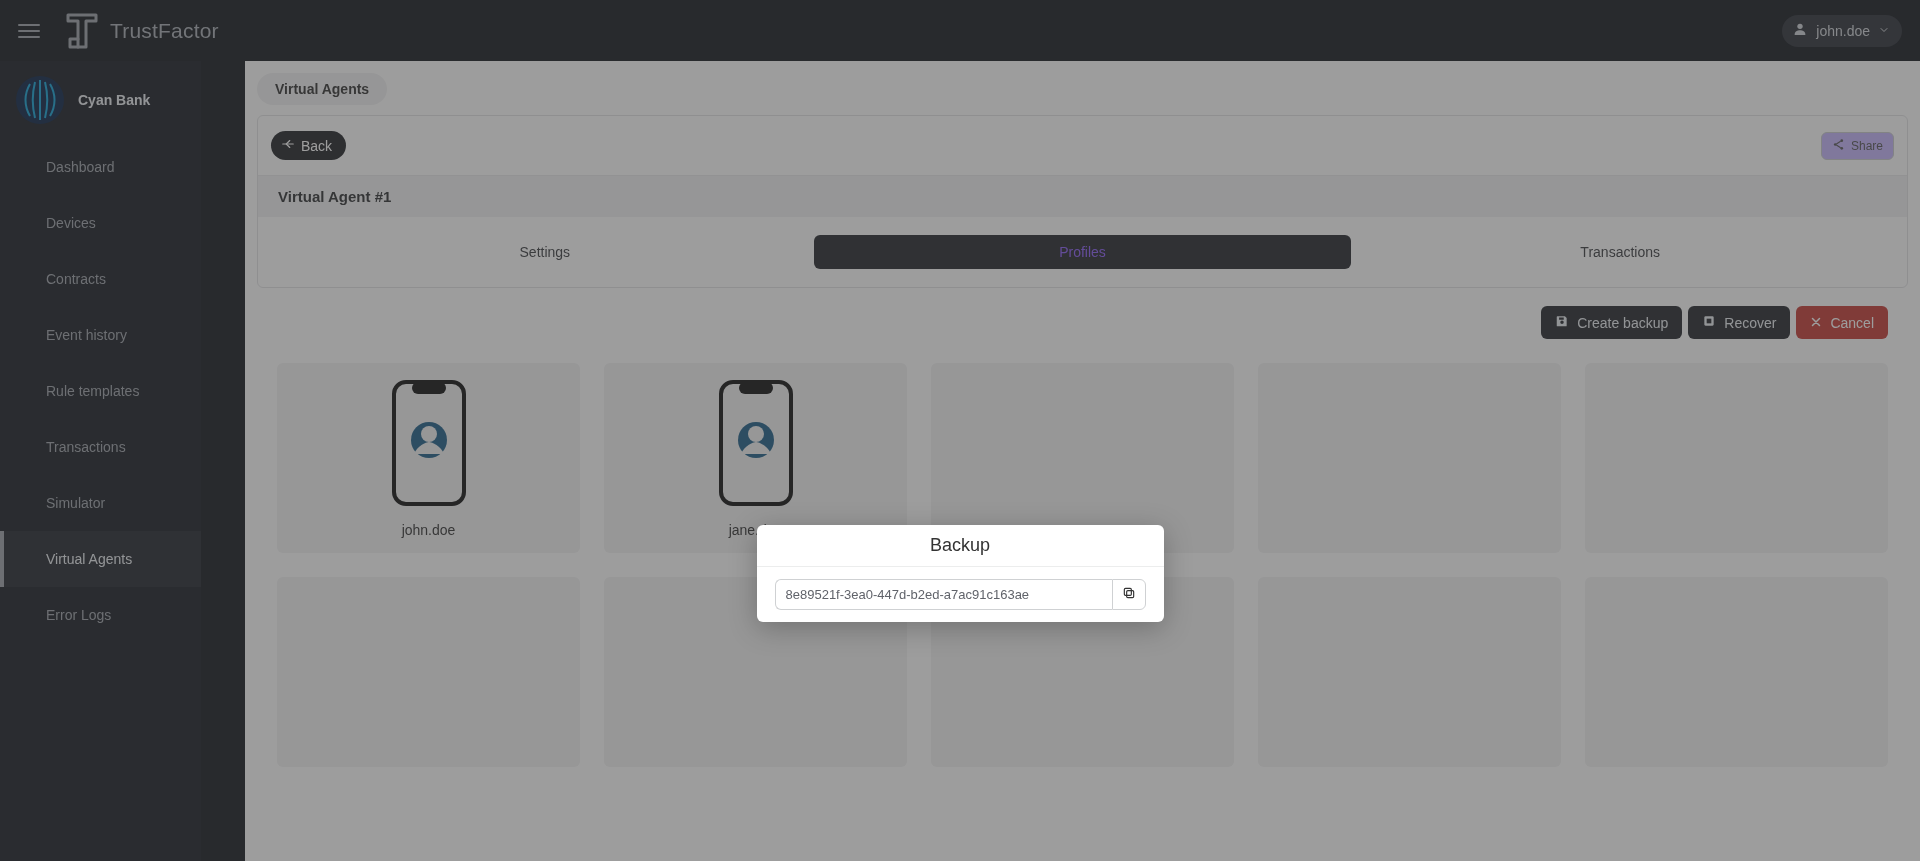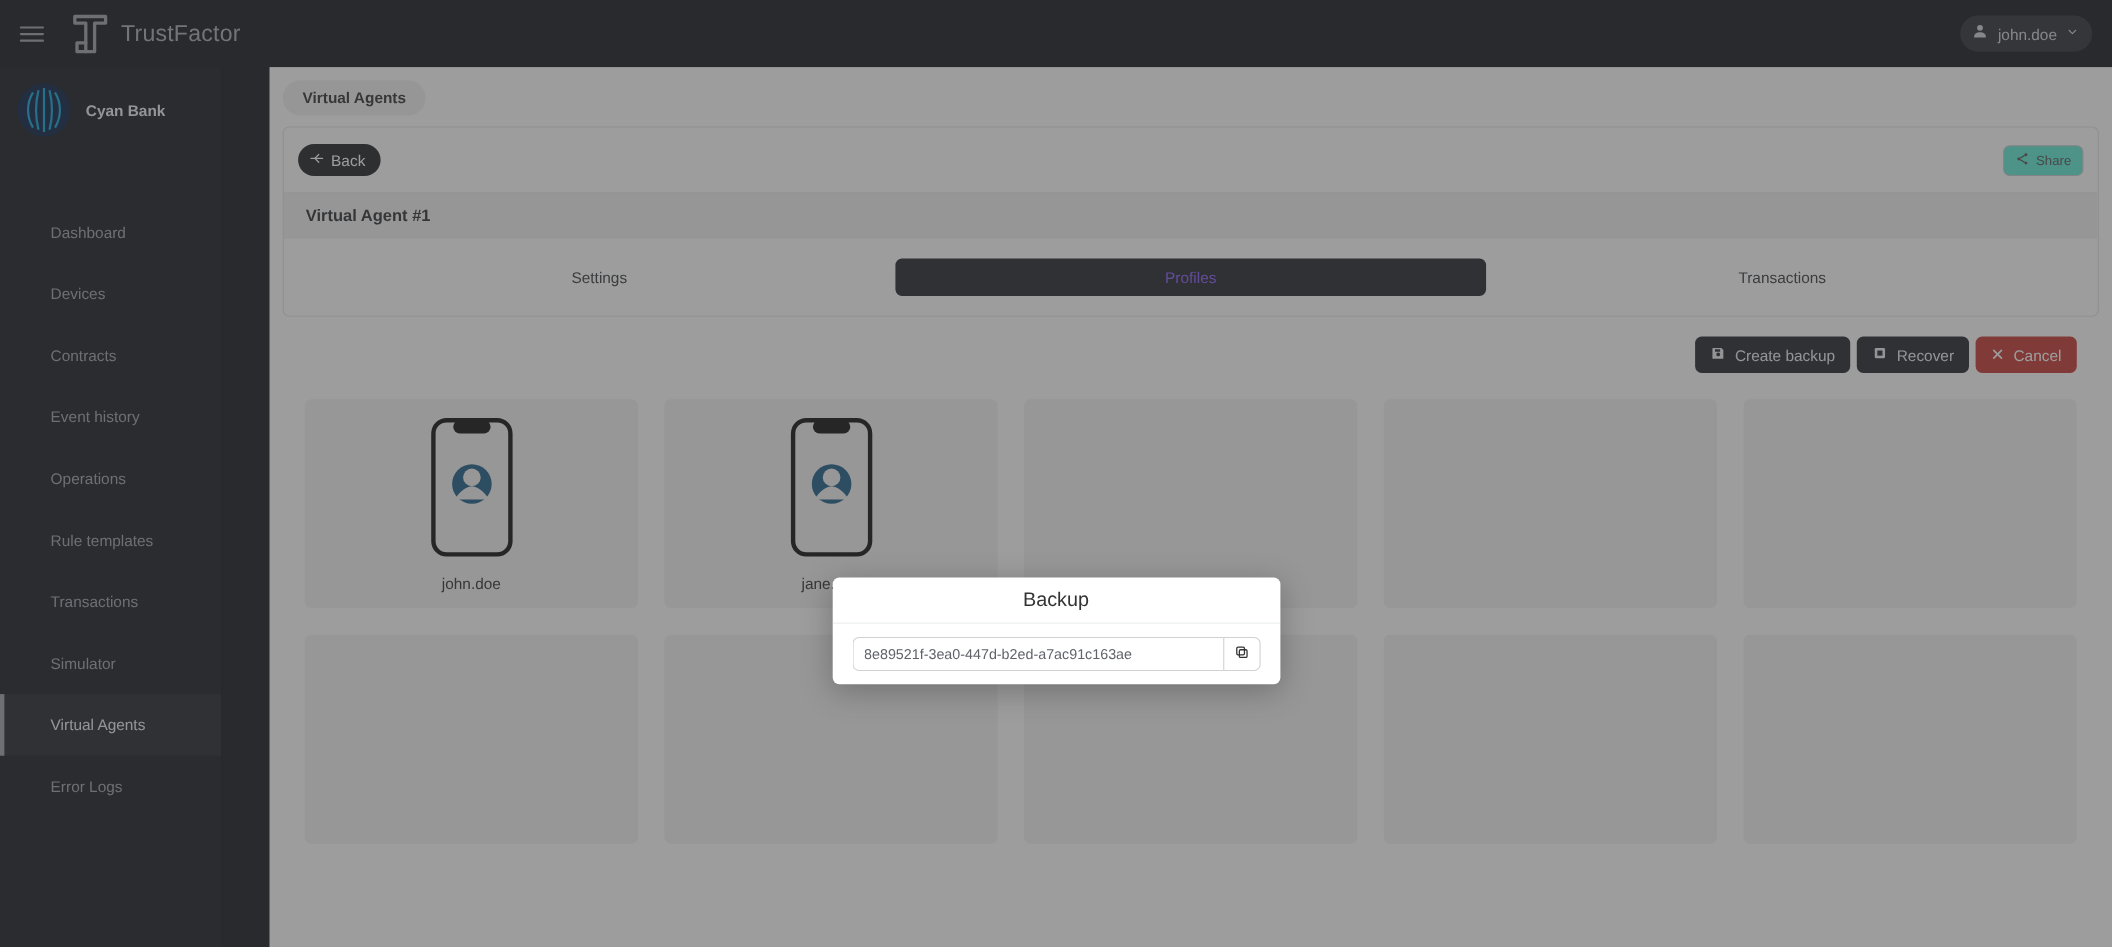--- a/index.html
+++ b/index.html
@@ -28,21 +28,20 @@
   }
   .user-chip .name { font-size: 14px; color: #cfd3d8; }
   .user-chip svg { fill: #cfd3d8; }
 
   
   .sidebar {
     position: absolute; top: 61px; left: 0; bottom: 0;
     width: 201px; background: #181c24;
     display: flex; flex-direction: column;
     overflow-y: auto;
-    gap: 44px;
   }
   .org {
     display: flex; align-items: center; gap: 12px;
     height: 78px; padding: 0 14px;
   }
   .org-logo { width: 52px; height: 52px; border-radius: 50%; display:flex; align-items:center; justify-content:center; }
   .org-name { font-size: 14px; font-weight: 700; color: #e9ecf0; }
   .nav { display: flex; flex-direction: column; text-align: right; }
   .nav-item {
     height: 56px; display: flex; align-items: center;
@@ -78,21 +77,21 @@
     padding: 15px 13px;
   }
   .back-btn {
     display: inline-flex; align-items: center; gap: 6px;
     background: #202227; color: #fff; font-size: 14px;
     border: none; border-radius: 999px; padding: 6px 14px 6px 10px;
     cursor: pointer;
   }
   .share-btn {
     display: inline-flex; align-items: center; gap: 6px;
-    background: #5eead4; color: #555; font-size: 12px;
+    background: #c4b5fd; color: #555; font-size: 12px;
     border: 1px solid #c8cacc; border-radius: 6px; padding: 5px 10px;
     cursor: pointer;
   }
 
   .agent-title {
     background: #f1f1f2; padding: 12px 20px; font-size: 15px; font-weight: 700; color: #2e3033;
     border-top: 1px solid #e8e8ea;
   }
 
   .tabs { display: flex; padding: 18px 18px 18px 18px; gap: 0; }
@@ -220,21 +219,20 @@
         </g>
       </svg>
     </span>
     <span class="org-name">Cyan Bank</span>
   </div>
   <div class="nav" id="nav">
       <div class="nav-item">Dashboard</div>
       <div class="nav-item">Devices</div>
       <div class="nav-item">Contracts</div>
       <div class="nav-item">Event history</div>
-      <div class="nav-item">Operations</div>
       <div class="nav-item">Rule templates</div>
       <div class="nav-item">Transactions</div>
       <div class="nav-item">Simulator</div>
       <div class="nav-item active">Virtual Agents</div>
       <div class="nav-item">Error Logs</div>
     </div>
 </div>
 
 <div class="main">
   <div class="crumb-row">

